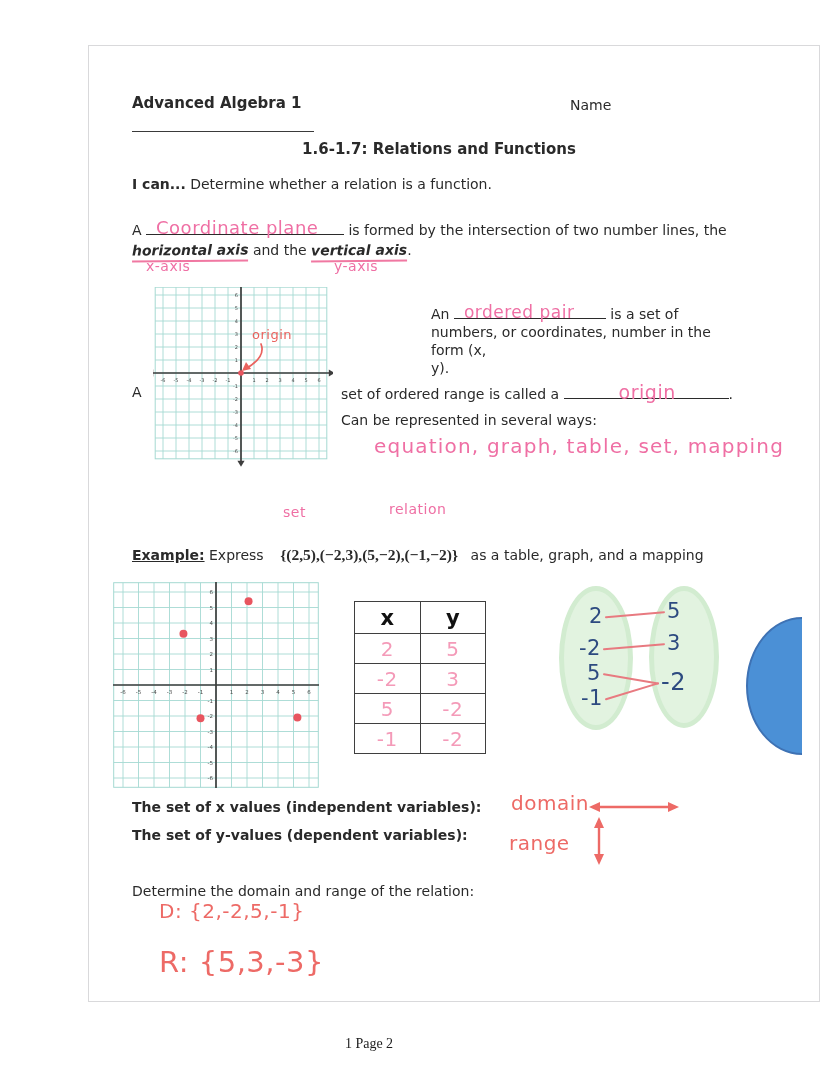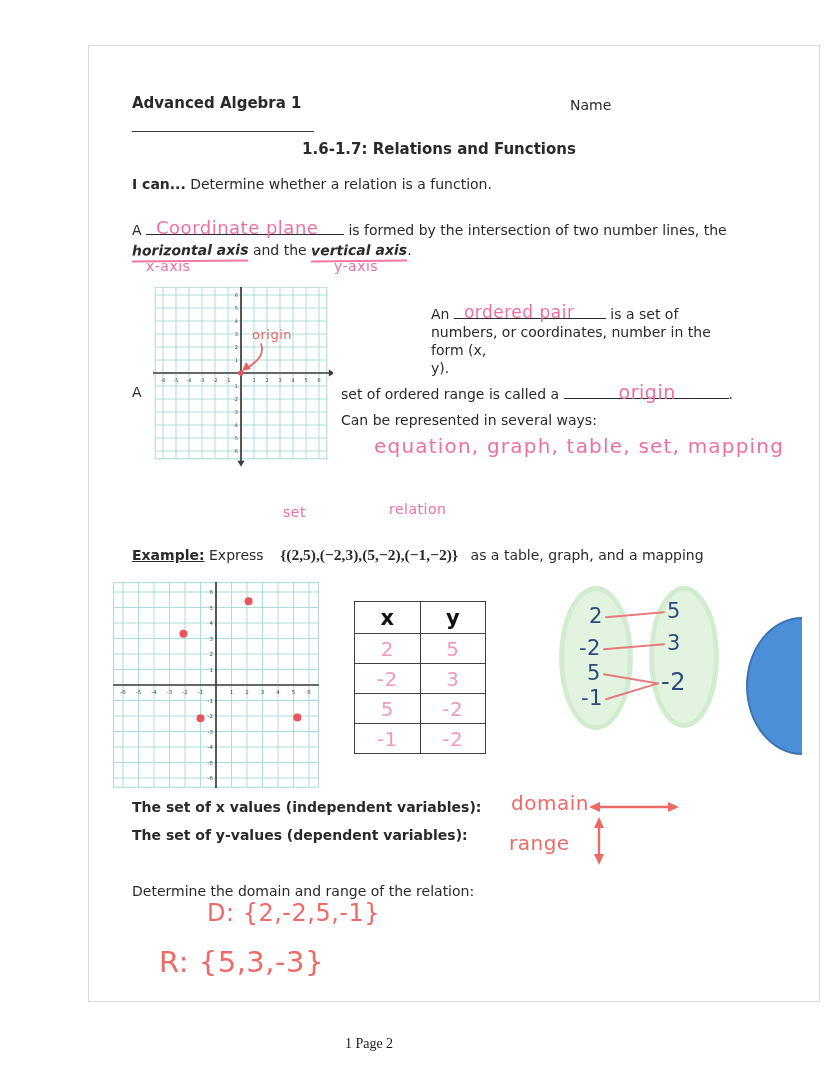--- a/index.html
+++ b/index.html
@@ -275,18 +275,18 @@
   </svg>
   <div class="abs b t14" style="left:43px;top:780px;">The set of y-values (dependent variables):</div>
   <div class="abs hw red" style="left:420px;top:775px;font-size:20px;margin-top:10px;">range</div>
   <svg class="abs" style="left:502px;top:770px;" width="16" height="50">
     <line x1="8" y1="9" x2="8" y2="41" stroke="#ed6a66" stroke-width="2.4"></line>
     <polygon points="8,1 3,12 13,12" fill="#ed6a66"></polygon>
     <polygon points="8,49 3,38 13,38" fill="#ed6a66"></polygon>
   </svg>
 
   <div class="abs t14" style="left:43px;top:836px;">Determine the domain and range of the relation:</div>
-  <div class="abs hw red" style="left:70px;top:853px;font-size:24px;margin-left:48px;">D: {2,-2,5,-1}</div>
+  <div class="abs hw red" style="left:70px;top:853px;font-size:20px;">D: {2,-2,5,-1}</div>
   <div class="abs hw red" style="left:70px;top:899px;font-size:29px;">R: {5,3,-3}</div>
 
 </div>
 
 <div class="abs" style="left:0;top:1036px;width:738px;text-align:center;font-family:'Liberation Serif','DejaVu Serif',serif;font-size:14px;color:#1d1d1d;">1 Page 2</div>
 
 </body></html>

